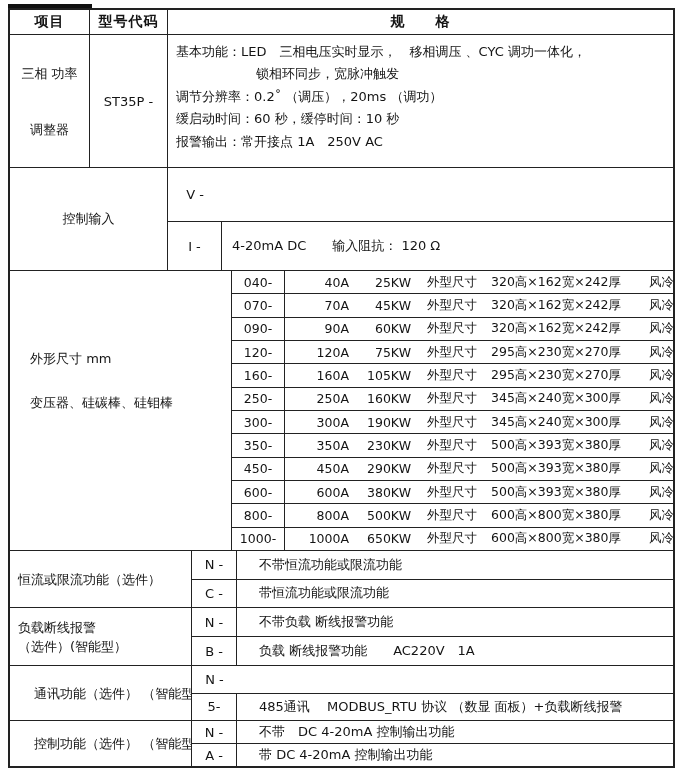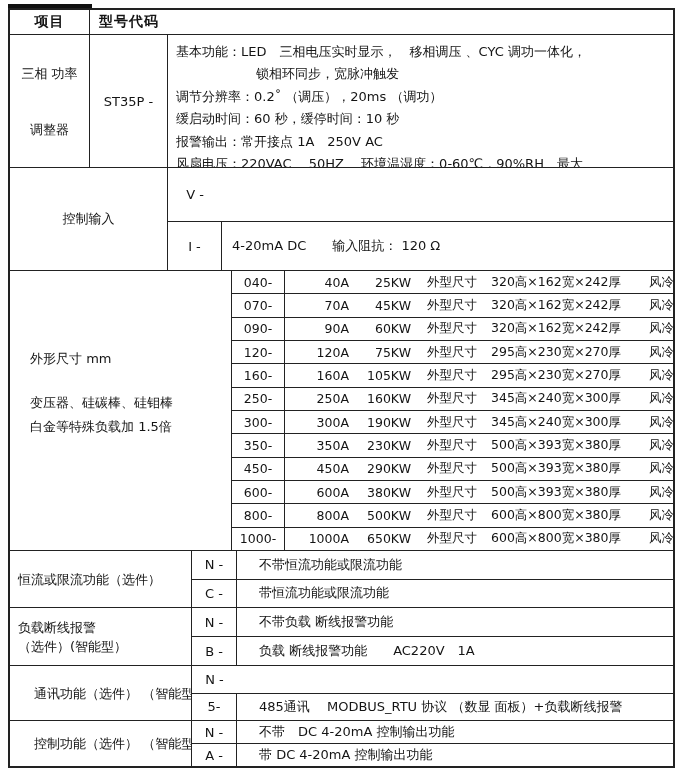--- a/index.html
+++ b/index.html
@@ -77,56 +77,55 @@
 </head>
 <body>
 
 <div class="thickbar"></div>
 
 <div class="tbl">
 
   <div class="sec sec-h">
     <div class="c w80 hd">项目</div>
     <div class="c w78 hd">型号代码</div>
+    <div class="c grow hd">规　　格</div>
   </div>
 
   <div class="sec sec-1">
     <div class="c w80 namecell">
       <div>三相 功率</div>
       <div>调整器</div>
     </div>
     <div class="c w78">ST35P -</div>
     <div class="c grow speclines">
       <div class="ln">基本功能：LED　三相电压实时显示，　移相调压 、CYC 调功一体化，</div>
       <div class="ln indent">锁相环同步，宽脉冲触发</div>
       <div class="ln">调节分辨率：0.2˚ （调压），20ms （调功）</div>
       <div class="ln">缓启动时间：60 秒，缓停时间：10 秒</div>
       <div class="ln">报警输出：常开接点 1A　250V AC</div>
-      <div class="ln">风扇电压：220VAC　 50HZ　 环境温湿度：0-60℃，90%RH　最大</div>
     </div>
   </div>
 
   <div class="sec sec-2">
     <div class="c w158">控制输入</div>
     <div class="subcol">
       <div class="subrow">
         <div class="c w54">V -</div>
       </div>
       <div class="subrow">
         <div class="c w54">I -</div>
         <div class="c grow txt">4-20mA DC　　输入阻抗： 120 Ω</div>
       </div>
     </div>
   </div>
 
   <div class="sec sec-3">
     <div class="c w222 dimlbl">
       <div>外形尺寸 mm</div>
       <div class="gap">变压器、硅碳棒、硅钼棒</div>
-      <div>白金等特殊负载加 1.5倍</div>
     </div>
     <div class="subcol">
 
       <div class="subrow">
         <div class="c w53 scode">040-</div>
         <div class="c grow srow-txt">
           <span class="amp">40A</span>
           <span class="kw">25KW</span>
           <span class="slbl">外型尺寸</span>
           <span class="dims">320高×162宽×242厚</span>

